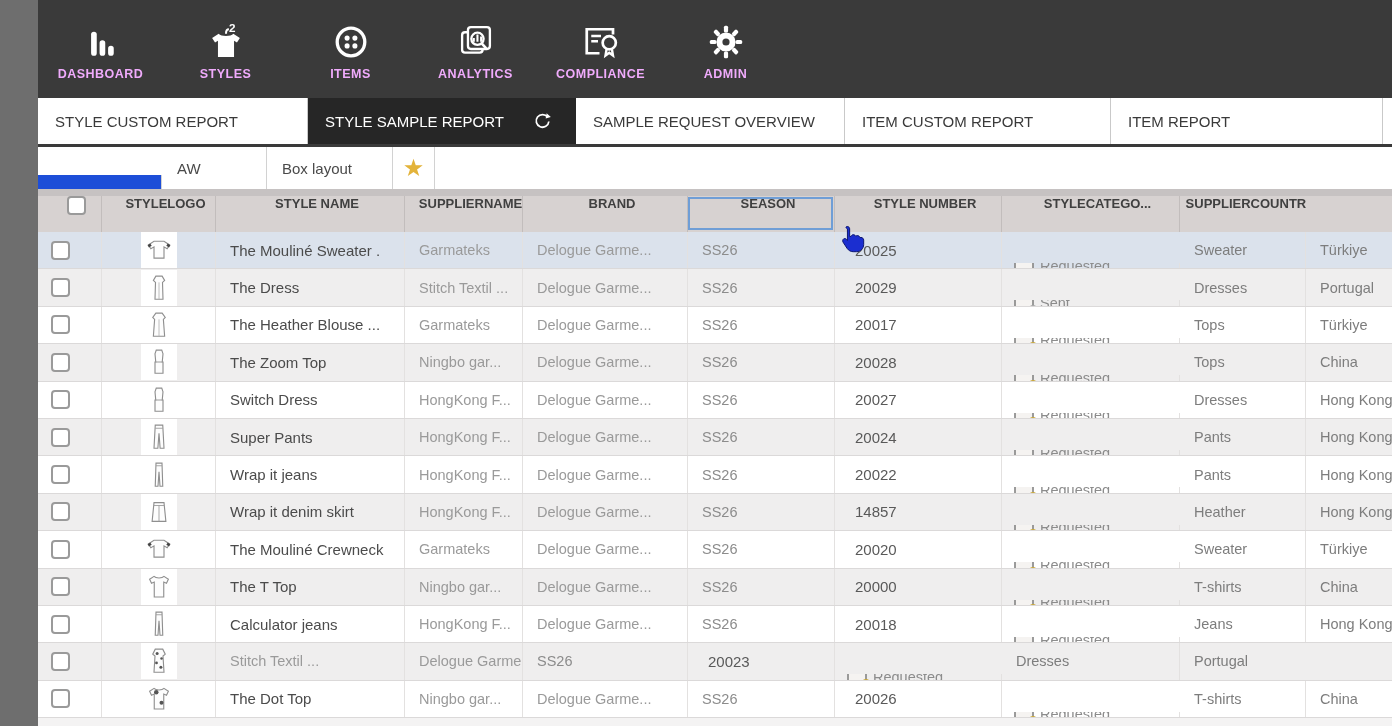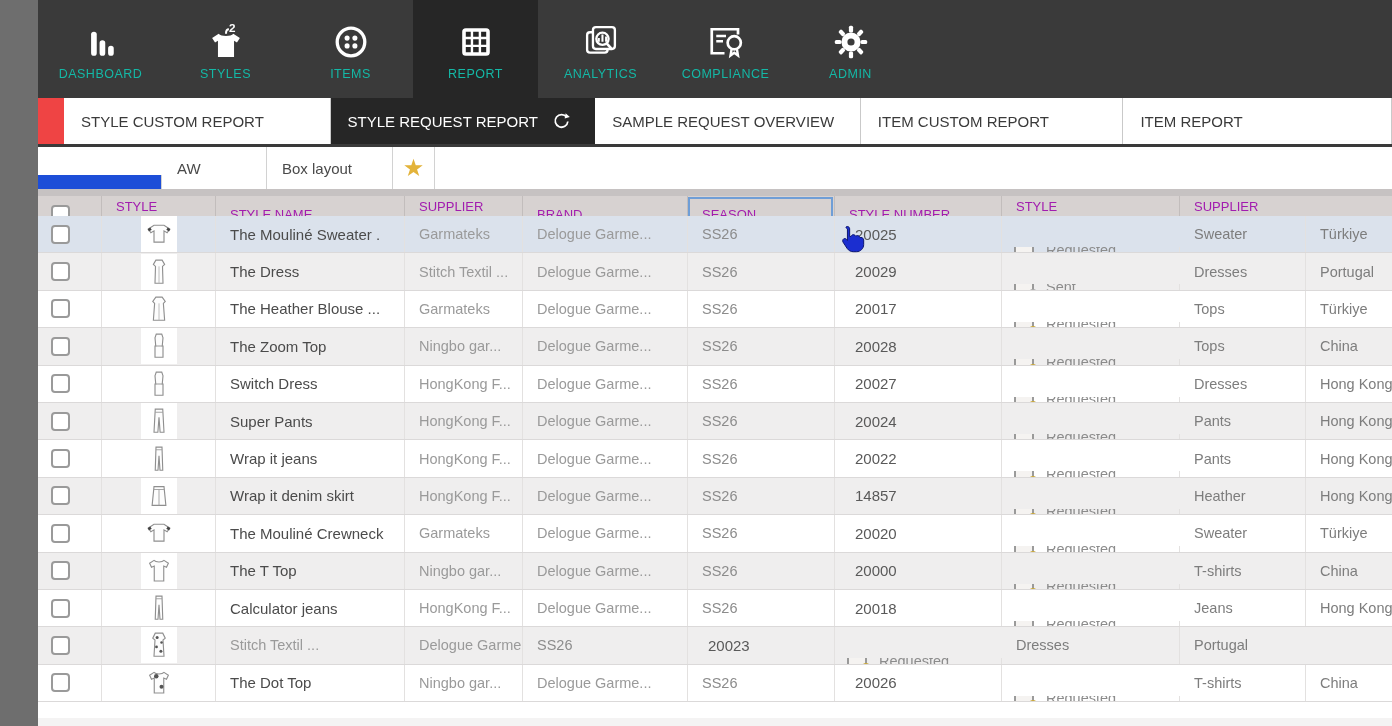--- a/index.html
+++ b/index.html
@@ -8,55 +8,55 @@
   #app { position:relative; width:1392px; height:726px; overflow:hidden; background:#fff; }
 
   
   .left-strip { position:absolute; left:0; top:0; width:38px; height:726px; background:#6e6e6e; }
 
   
   .topnav { position:absolute; left:38px; top:0; width:1354px; height:98px; background:#3a3a3a; display:flex; }
   .nav-item { width:125px; height:98px; display:flex; flex-direction:column; align-items:center; justify-content:center; gap:7px; cursor:pointer; }
   .nav-item.selected { background:#262626; }
   .nav-item .nav-ic { height:42px; display:flex; align-items:flex-end; justify-content:center; }
-  .nav-item .nav-label { color:#14b8a6; font-size:12.5px; letter-spacing:.5px; font-weight:400; }
+  .nav-item .nav-label { color:#f0abfc; font-size:12.5px; letter-spacing:.5px; font-weight:700; }
 
   
-  .tabs-row { position:absolute; left:38px; top:98px; width:1354px; height:46px; background:#ef4444; display:flex;padding-left:26px; }
+  .tabs-row { position:absolute; left:38px; top:98px; width:1354px; height:46px; background:#ef4444; display:flex; }
   .rtab { background:#fff; height:46px; display:flex; align-items:center; padding-left:17px; padding-right:10px; font-size:15px; color:#3a3a3a; border-right:1px solid #c9c9c9; cursor:pointer; position:relative; }
   .rtab.selected { background:#262626; color:#fff; border-right:none; }
   .rtab .refresh { margin-left:auto; margin-right:14px; display:flex; align-items:center; }
   .tabs-fill { flex:1; background:#fff; }
   .dark-band { position:absolute; left:38px; top:144px; width:1354px; height:3px; background:#3a3a3a; }
 
   
   .subtabs { position:absolute; left:38px; top:147px; width:1354px; height:42px; background:#fff; display:flex; }
   .stab { height:42px; display:flex; align-items:center; padding-left:15px; font-size:15px; color:#4a4a4a; border-right:1px solid #d2d2d2; cursor:pointer; }
   .stab.selected { background:#1d4ed8; color:#fff;margin-top:28px; }
   .stab.star-cell { justify-content:center; padding-left:0; }
   .star-glyph { color:#e3b33a; font-size:24px; line-height:1; }
   .subtabs-fill { flex:1; }
   .gray-band { position:absolute; left:38px; top:189px; width:1354px; height:7px; background:#c6c2c2; }
 
   
   .grid-cols { display:grid; grid-template-columns:64px 114px 189px 118px 165px 147px 167px 178px 126px 120px; }
   .thead { position:absolute; left:38px; top:196px; width:1354px; height:36px; background:#d7d2d1; overflow:hidden; }
-  .th { display:flex; flex-direction:column; justify-content:center; padding-left:14px; font-size:13px; font-weight:normal; color:#a21caf; line-height:15px; border-right:1px solid #c2bdbc; cursor:pointer; overflow:hidden; white-space:nowrap; }
+  .th { display:flex; flex-direction:row; justify-content:center; padding-left:14px; font-size:13px; font-weight:bold; color:#404040; line-height:15px; border-right:1px solid #c2bdbc; cursor:pointer; overflow:hidden; white-space:nowrap; }
   .th.cb-col { align-items:flex-start; justify-content:center; padding-left:13px; }
   .season-focus { position:absolute; left:650px; top:1px; width:145px; height:33px; border:2px solid #6f9ed6; pointer-events:none; }
 
-  .tbody { position:absolute; left:38px; top:216px; width:1354px; height:494px; overflow:hidden; }
+  .tbody { position:absolute; left:38px; top:232px; width:1354px; height:494px; overflow:hidden; }
   .row { height:37.4px; background:#fff; border-bottom:1px solid #dbd9d9; overflow:hidden; cursor:pointer; }
   .row.alt { background:#efeeee; }
   .row.selected { background:#dbe2ec; }
   .cell { display:flex; align-items:center; padding-left:14px; border-right:1px solid #e3e1e0; overflow:hidden; white-space:nowrap; }
   .cell.c-cb { padding-left:13px; }
   .cell.c-logo { justify-content:center; padding-left:0; }
   .cell.c-num { padding-left:20px; }
-  .cell.c-status { padding-left:10px; gap:7px;margin-top:31px; }
+  .cell.c-status { padding-left:10px; gap:1px;margin-top:31px; }
   .t-name { font-size:15px; color:#4b4b4b; }
   .t-muted { font-size:14.5px; color:#9a9a9a; }
   .t-season { font-size:14.5px; color:#8c8c8c; }
   .t-num { font-size:15px; color:#595959; }
   .t-status { font-size:14.5px; color:#8c8c8c; }
   .t-cat { font-size:14.5px; color:#7d7d7d; }
 
   .cb { width:19px; height:19px; border:2px solid #9a9a9a; border-radius:4px; background:#fff; display:inline-block; }
   .thumb { width:36px; height:36px; background:#fff; display:flex; align-items:center; justify-content:center; }
 
@@ -99,29 +99,20 @@
       <span class="nav-ic">
         <svg width="36" height="36" viewBox="0 0 24 24">
             <circle cx="12" cy="12" r="9.2" fill="none" stroke="#fff" stroke-width="2.2"></circle>
             <circle cx="9.4" cy="9.4" r="1.7" fill="#fff"></circle>
             <circle cx="14.6" cy="9.4" r="1.7" fill="#fff"></circle>
             <circle cx="9.4" cy="14.6" r="1.7" fill="#fff"></circle>
             <circle cx="14.6" cy="14.6" r="1.7" fill="#fff"></circle>
           </svg>
       </span>
       <span class="nav-label">ITEMS</span>
-    </div>
-    <div class="nav-item selected">
-      <span class="nav-ic">
-        <svg width="36" height="36" viewBox="0 0 24 24">
-            <rect x="4" y="4" width="16" height="16" rx="1.2" fill="none" stroke="#fff" stroke-width="2.4"></rect>
-            <path d="M4 9.3 H20 M4 14.6 H20 M9.3 4 V20 M14.6 4 V20" stroke="#fff" stroke-width="1.6"></path>
-          </svg>
-      </span>
-      <span class="nav-label">REPORT</span>
     </div>
     <div class="nav-item">
       <span class="nav-ic">
         <svg width="38" height="38" viewBox="0 0 26 26">
             <rect x="3.5" y="7" width="14" height="14" rx="2" fill="none" stroke="#fff" stroke-width="1.6"></rect>
             <rect x="7.5" y="3.5" width="15" height="15" rx="2" fill="#3a3a3a" stroke="#fff" stroke-width="1.6"></rect>
             <path d="M11.5 13.5 V11 M14 13.5 V8.5 M16.5 13.5 V10" stroke="#fff" stroke-width="1.4"></path>
             <circle cx="14" cy="11.5" r="4.2" fill="none" stroke="#fff" stroke-width="1.6"></circle>
             <path d="M17 14.8 L20 18" stroke="#fff" stroke-width="1.8"></path>
           </svg>
@@ -160,21 +151,21 @@
       </span>
       <span class="nav-label">ADMIN</span>
     </div>
   </nav>
 
   <div class="tabs-row">
     <div class="rtab" style="width:270px">
         <span>STYLE CUSTOM REPORT</span>
       </div>
     <div class="rtab selected" style="width:268px">
-      <span>STYLE REQUEST REPORT</span>
+      <span>STYLE SAMPLE REPORT</span>
       <span class="refresh">
         <svg width="19" height="19" viewBox="0 0 24 24">
             <path d="M18.5 6.5 A8 8 0 1 0 20 12" fill="none" stroke="#fff" stroke-width="2.2"></path>
             <polygon points="17.2,1.5 22.5,6.2 16,8.2" fill="#fff"></polygon>
           </svg>
       </span>
     </div>
     <div class="rtab" style="width:269px">
         <span>SAMPLE REQUEST OVERVIEW</span>
       </div>

